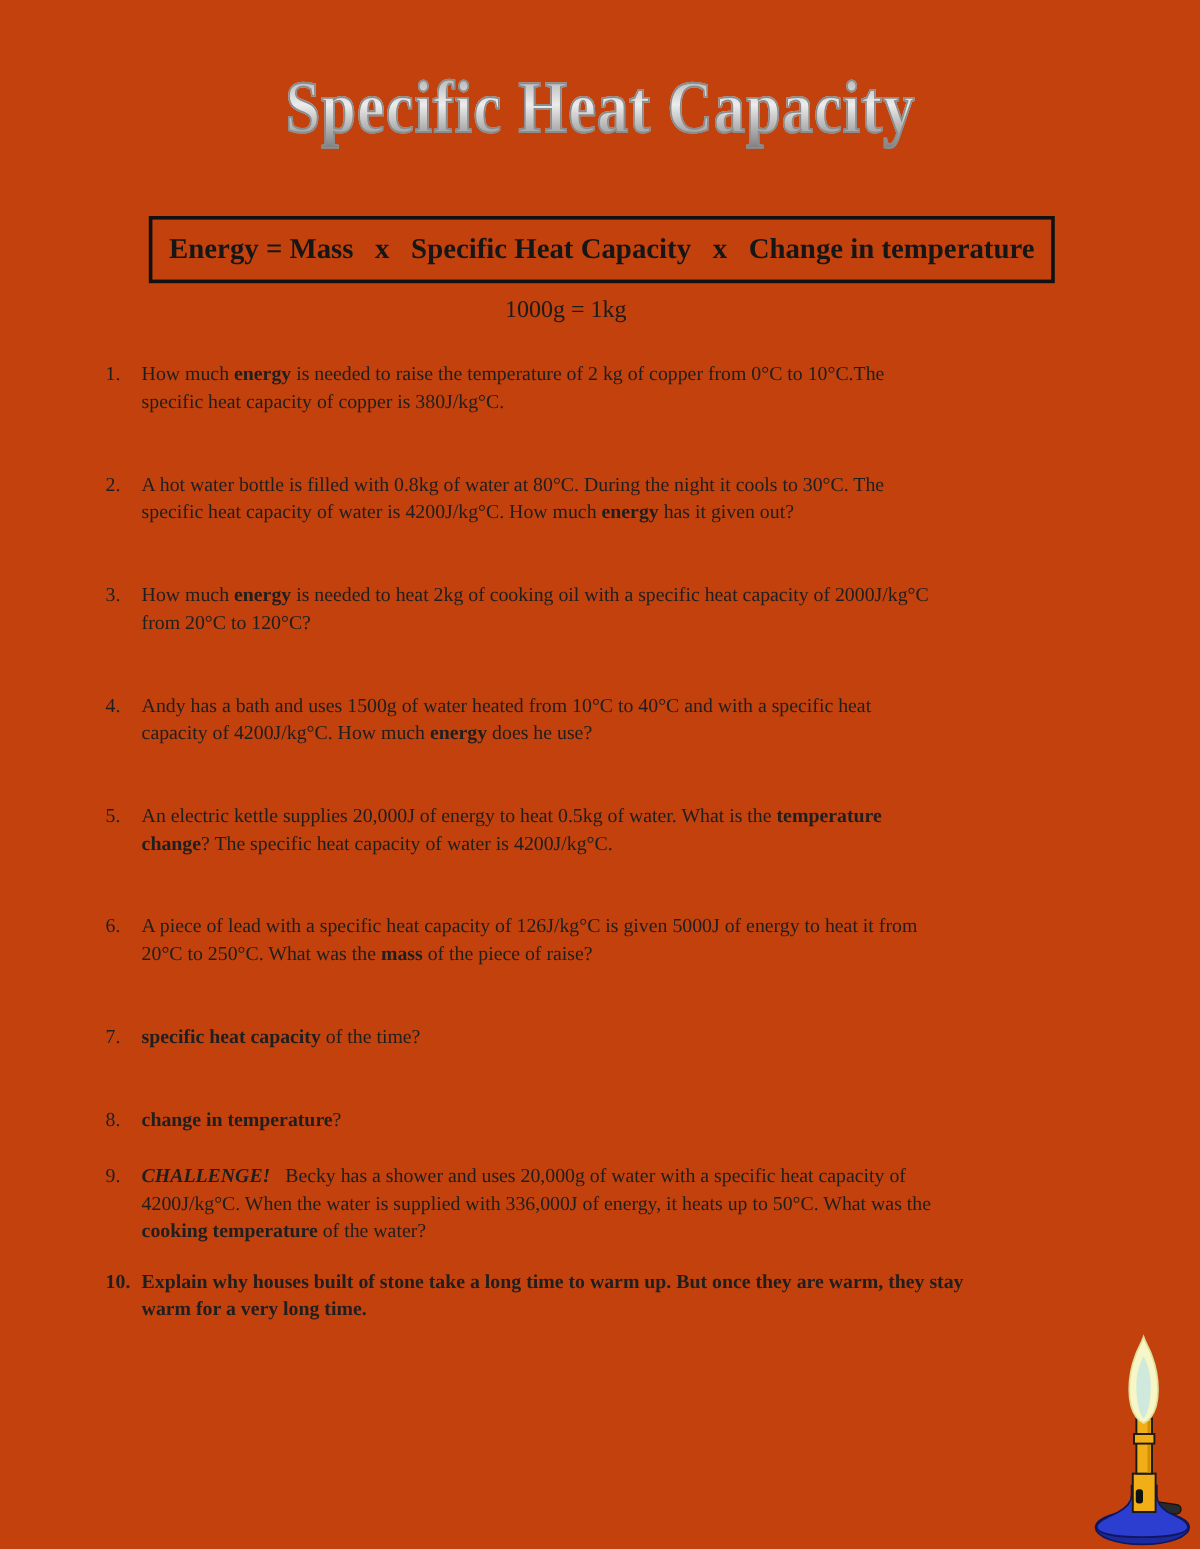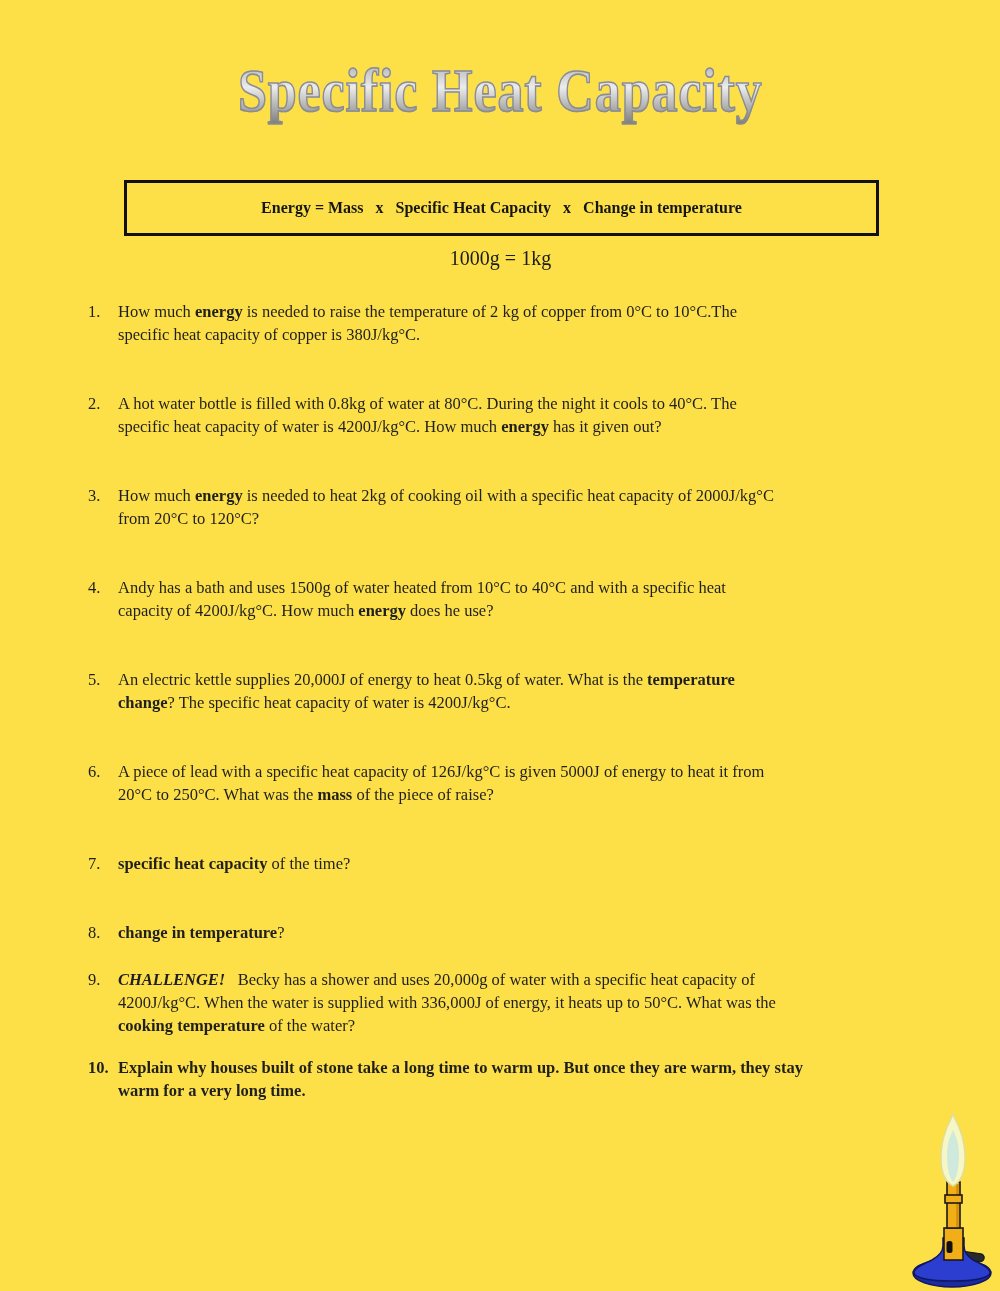--- a/index.html
+++ b/index.html
@@ -7,21 +7,21 @@
   body {
     width: 1000px; height: 1291px;
     font-family: "Liberation Serif", serif;
     color: #1f1f1f;
     position: relative;
     overflow: hidden;
   }
   .page {
     position: relative;
     width: 1000px; height: 1291px;
-    background: #fde047;
+    background: #c2410c;
   }
 
   
   .title-wrap {
     position: absolute;
     top: 56px; left: 0;
     width: 100%;
     text-align: center;
   }
   .title-text {
@@ -49,33 +49,32 @@
     position: absolute;
     left: 124px; top: 180px;
     width: 755px; height: 56px;
     border: 3px solid #111111;
     display: flex;
     align-items: center;
     justify-content: center;
   }
   .formula-text {
     font-weight: bold;
-    font-size: 16px;
+    font-size: 24px;
     white-space: pre;
     color: #161616;
   }
 
   .conversion {
     position: absolute;
     left: 0; top: 247px;
     width: 943px;
     text-align: center;
     font-size: 20px;
     color: #1c1c1c;
-    margin-left: 29px;
   }
 
   
   .questions {
     position: absolute;
     left: 88px; top: 300px;
     width: 855px;
   }
   .question {
     display: flex;
@@ -121,21 +120,21 @@
   <div class="conversion">1000g = 1kg</div>
 
   <div class="questions" id="questions">
       <div class="question">
         <span class="q-num">1.</span>
         <span class="q-text"><span>How much </span><span class="b">energy</span><span> is needed to raise the temperature of 2 kg of copper from 0°C to 10°C.The
 specific heat capacity of copper is 380J/kg°C.</span></span>
       </div>
       <div class="question">
         <span class="q-num">2.</span>
-        <span class="q-text"><span>A hot water bottle is filled with 0.8kg of water at 80°C. During the night it cools to 40°C. The
+        <span class="q-text"><span>A hot water bottle is filled with 0.8kg of water at 80°C. During the night it cools to 30°C. The
 specific heat capacity of water is 4200J/kg°C. How much </span><span class="b">energy</span><span> has it given out?</span></span>
       </div>
       <div class="question">
         <span class="q-num">3.</span>
         <span class="q-text"><span>How much </span><span class="b">energy</span><span> is needed to heat 2kg of cooking oil with a specific heat capacity of 2000J/kg°C
 from 20°C to 120°C?</span></span>
       </div>
       <div class="question">
         <span class="q-num">4.</span>
         <span class="q-text"><span>Andy has a bath and uses 1500g of water heated from 10°C to 40°C and with a specific heat

